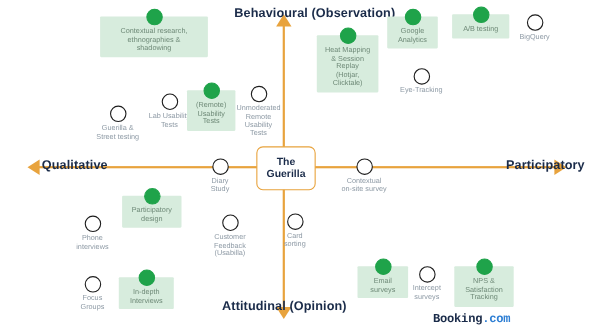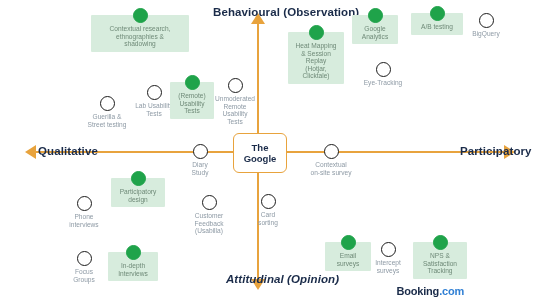--- a/index.html
+++ b/index.html
@@ -43,21 +43,21 @@
   .axis-title{
     position:absolute;
     color:#1a2b49;
     font-weight:bold;
     font-size:11.5px;
     letter-spacing:.1px;
     white-space:nowrap;
   }
   .axis-title.multi{text-align:center;line-height:14px;}
   #t-behavioural{left:213px;top:5px;width:115px;}
-  #t-attitudinal{left:225px;top:272px;width:115px;font-style:italic;}
+  #t-attitudinal{left:201px;top:272px;width:115px;}
   #t-qualitative{left:18px;top:145px;margin-left:20px;}
   #t-quantitative{left:460px;top:145px;}
 
   
   #toolkit{
     position:absolute;
     left:233px;top:133px;
     width:52px;height:38px;
     border:1.4px solid #e8a33d;
     border-radius:6px;
@@ -99,20 +99,21 @@
     border-radius:1px;
   }
   .node.boxed .dot{margin-top:-7px;}
   .node.plain .dot{margin-top:0;}
 
   #logo{
     position:absolute;right:8px;bottom:6px;
     font-size:11px;font-weight:bold;
     letter-spacing:-.2px;
     white-space:nowrap;
+    font-family:Liberation Mono, monospace;
   }
   #logo .bk{color:#1a2b49;}
   #logo .com{color:#2f7fd4;}
 </style>
 </head>
 <body>
 
 <div id="canvas">
 
   <div class="axis-line axis-h"></div>
@@ -123,21 +124,21 @@
   <div class="arrow arrow-down"></div>
 
   <div class="axis-title multi" id="t-behavioural">Behavioural
 (Observation)</div>
   <div class="axis-title multi" id="t-attitudinal">Attitudinal
 (Opinion)</div>
   <div class="axis-title" id="t-qualitative">Qualitative</div>
   <div class="axis-title" id="t-quantitative">Participatory</div>
 
   <div id="toolkit">The
-Google</div>
+Guerilla</div>
 
   <div id="nodes">
       <div class="node toolkit-on boxed" style="left: 91px; top: 15px; width: 92px;">
         <div class="dot"></div>
         <div class="lbl">Contextual research,
 ethnographies &amp;
 shadowing</div>
       </div>
       <div class="node toolkit-off plain" style="left: 79px; top: 96px; width: 56px;">
         <div class="dot"></div>

